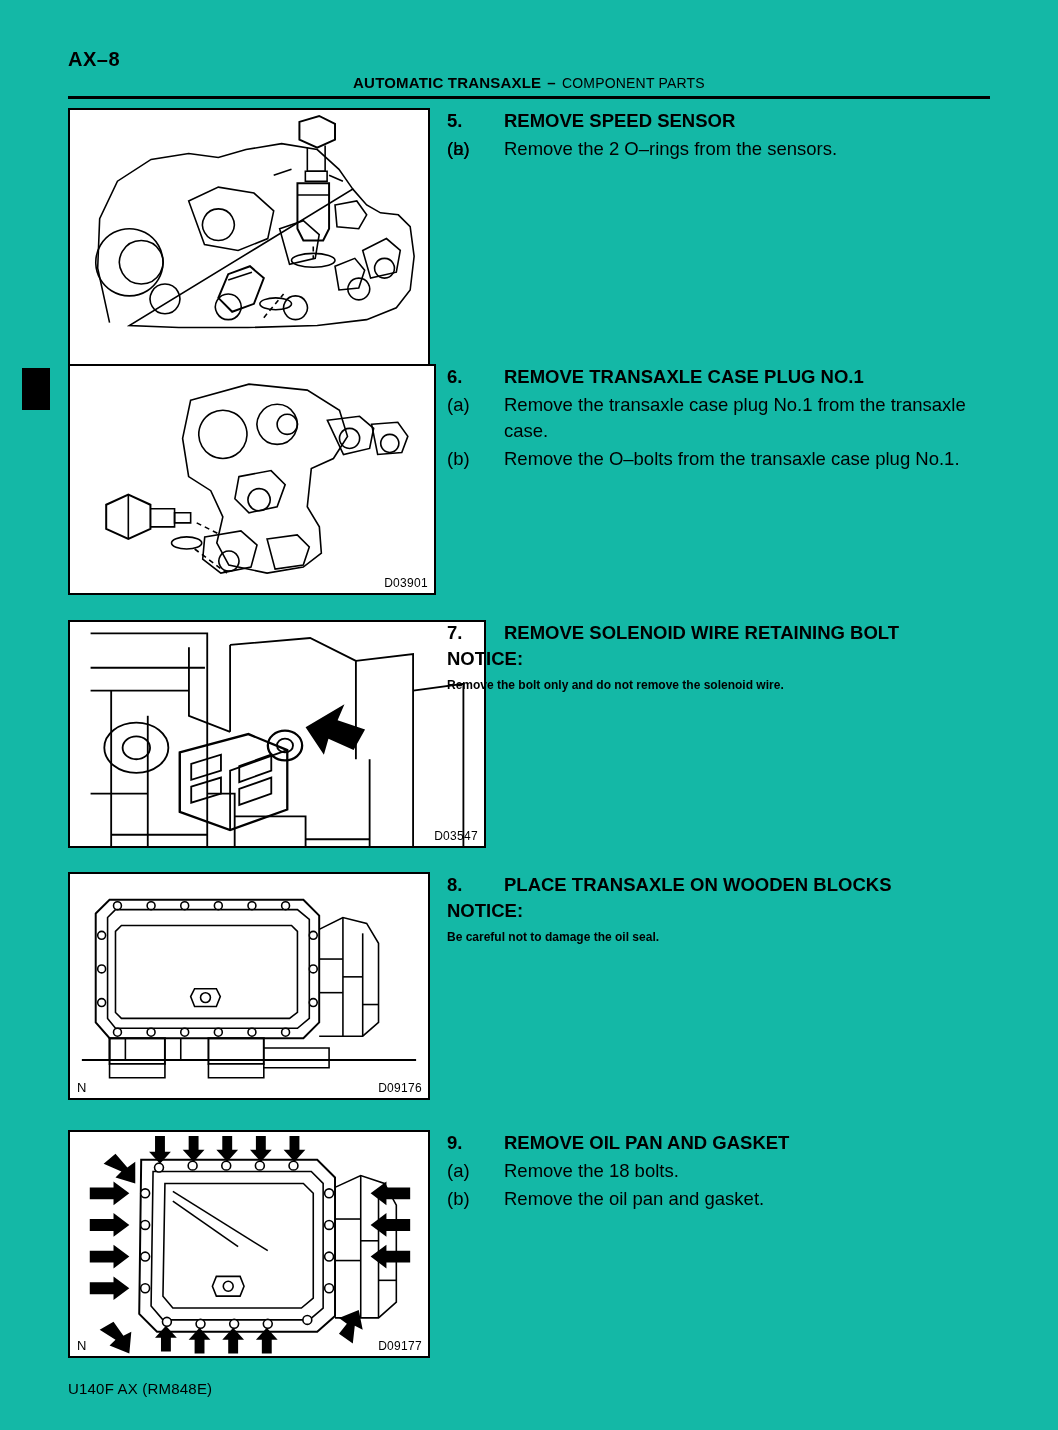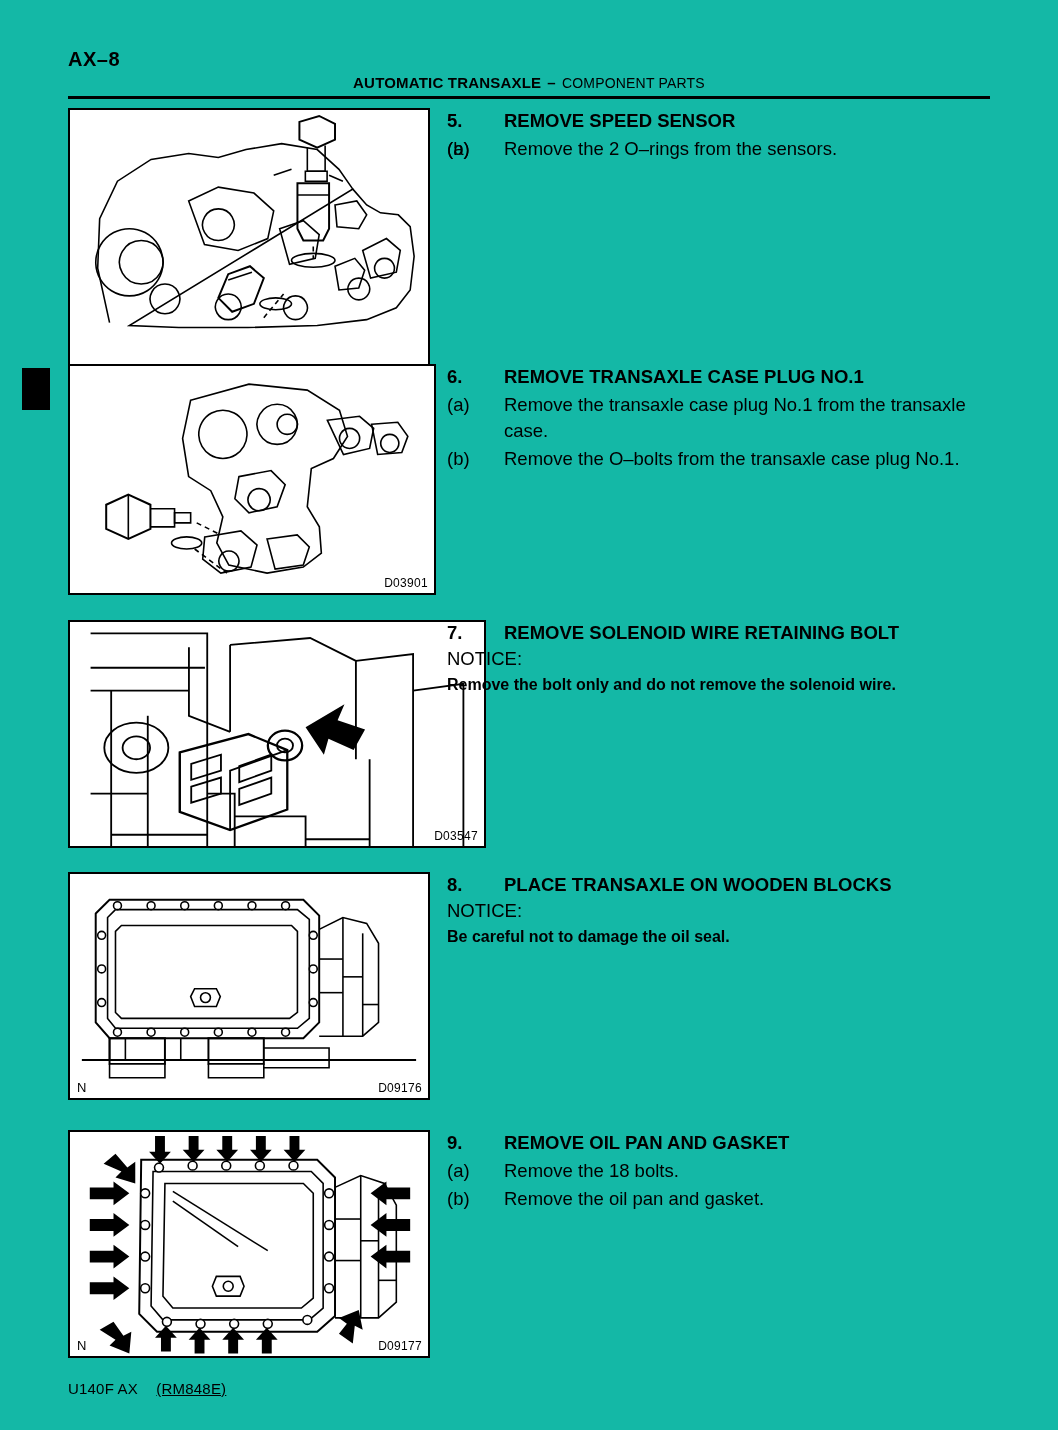--- a/index.html
+++ b/index.html
@@ -117,40 +117,39 @@
     line-height: 26px;
     margin-top: 2px;
   }
   .sub-item .lbl {
     position: absolute;
     left: 0;
     top: 0;
   }
   .notice-label {
     font-size: 18.5px;
-    font-weight: normal;
+    font-weight: bold;
     line-height: 26px;
   }
   .notice-text {
-    font-size: 16px;
+    font-size: 12px;
     font-weight: bold;
     line-height: 26px;
   }
 
   
   .footer {
     position: absolute;
     left: 68px;
     top: 1380px;
     font-size: 15px;
     letter-spacing: 0.2px;
   }
   .footer .rm {
-    margin-left: 14px;
-    text-decoration: underline;
+    margin-left: 0;
   }
 </style>
 </head>
 <body>
 
 <div class="page">
 
   <div class="page-code">AX–8</div>
 
   <div class="header-title">

